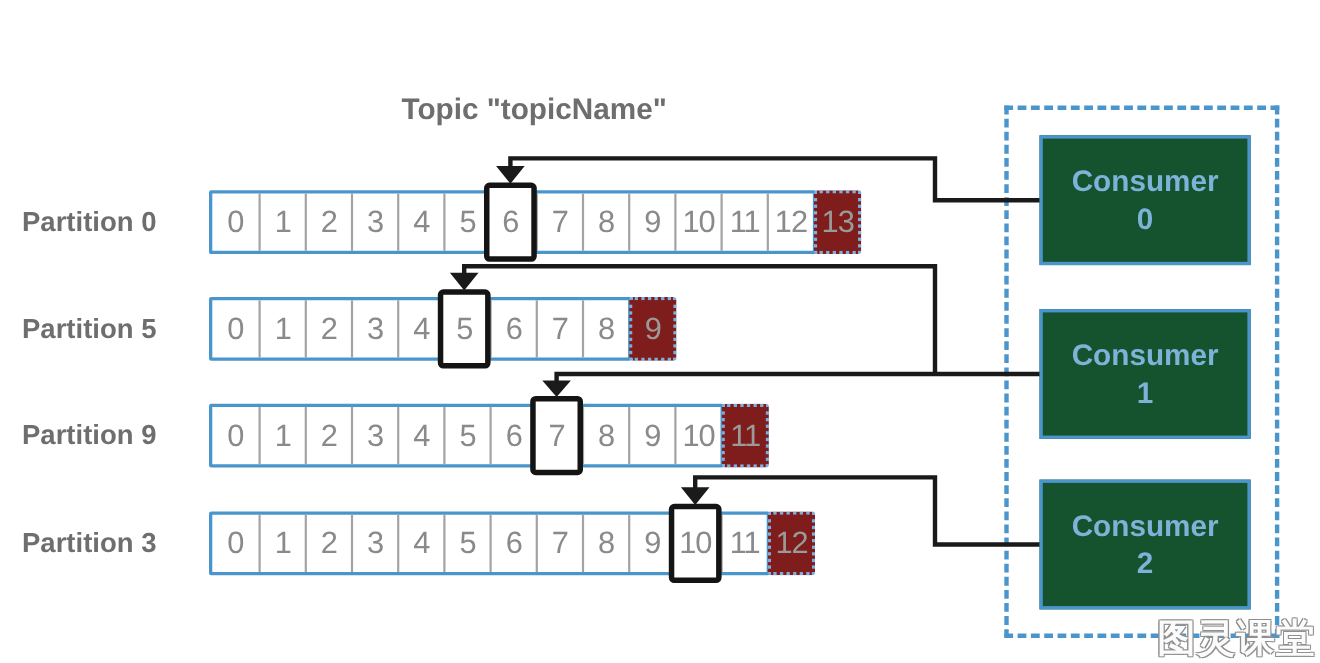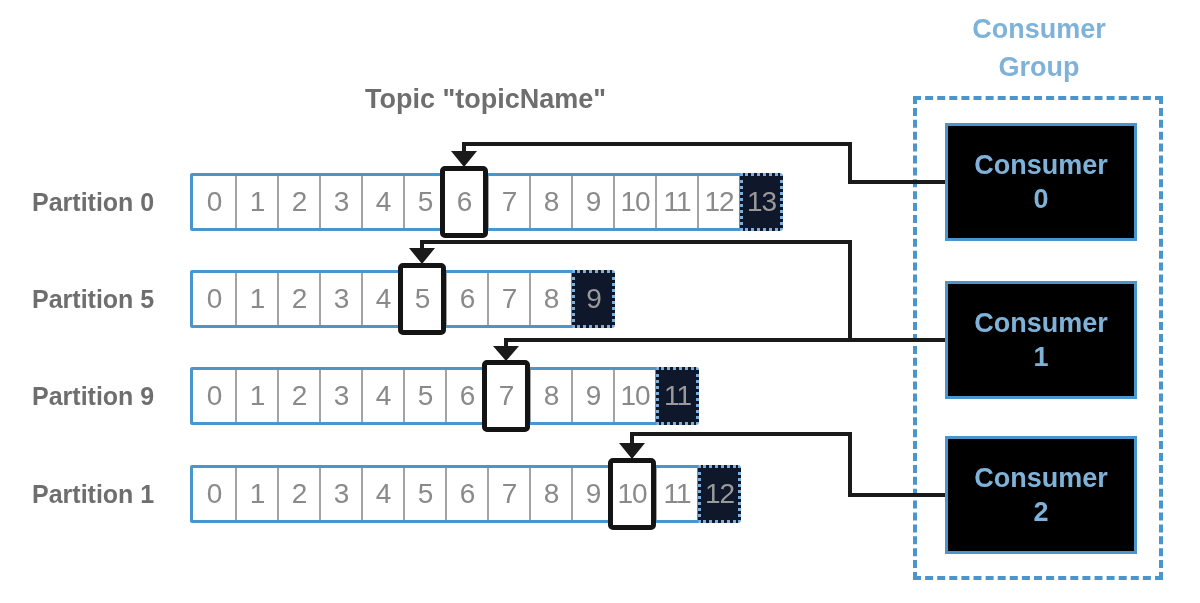--- a/index.html
+++ b/index.html
@@ -16,59 +16,59 @@
   }
   #canvas{position:relative;width:1200px;height:603px;background:#fff;}
 
   .title{
     position:absolute;left:365px;top:84px;width:260px;
     font-size:27px;color:var(--gray-text);font-weight:bold;white-space:nowrap;
   }
 
   .p-label{
     position:absolute;left:20px;width:165px;
-    font-size:25px;line-height:28px;color:var(--gray-text);font-weight:bold;margin-left:12px;
+    font-size:25px;line-height:28px;color:var(--gray-text);font-weight:bold;
   }
 
   .p-row{position:absolute;height:58px;}
   .solid{
     display:flex;height:58px;box-sizing:border-box;background:#fff;
     border:3px solid var(--blue);border-radius:2px;
   }
   .cell{
     width:42px;box-sizing:border-box;display:flex;align-items:center;justify-content:center;
     font-size:28px;color:var(--cell-text);letter-spacing:-1px;
   }
   .sep{border-left:2px solid #a3a3a3;}
   .dotted-cell{
     position:absolute;top:0;width:43px;height:58px;box-sizing:border-box;
     border:3px dotted #7caede;border-radius:3px;
     display:flex;align-items:center;justify-content:center;
-    font-size:28px;color:#9a9a9a;letter-spacing:-1px;background:#0f172a;
+    font-size:28px;color:#9a9a9a;letter-spacing:-1px;background:#7f1d1d;
   }
   .hl{
     position:absolute;top:-7px;width:48px;height:72px;box-sizing:border-box;
     border:5px solid #141414;border-radius:5px;background:#fff;z-index:4;
     display:flex;align-items:center;justify-content:center;
     font-size:28px;color:var(--cell-text);letter-spacing:-1px;
   }
 
   #wires{position:absolute;left:0;top:0;z-index:3;pointer-events:none;}
 
   .group-label{
     position:absolute;left:963px;top:10px;width:152px;text-align:center;
     font-size:27px;line-height:38px;color:var(--blue-text);font-weight:bold;
   }
   .group-box{
     position:absolute;left:913px;top:96px;width:250px;height:484px;
     box-sizing:border-box;border:4px dashed var(--blue);
   }
   .consumer{
     position:absolute;left:945px;width:192px;height:118px;box-sizing:border-box;
-    border:3px solid var(--blue);background:#000000;z-index:2;
+    border:3px solid var(--blue);background:#14532d;z-index:2;
     display:flex;flex-direction:column;align-items:center;justify-content:center;
     font-size:27px;line-height:34px;color:var(--blue-text);font-weight:bold;text-align:center;
   }
   .c0{top:123px;} .c1{top:281px;} .c2{top:436px;}
 
   .watermark{
     position:absolute;left:1052px;top:557px;z-index:6;
     font-size:35px;font-weight:bold;letter-spacing:1px;color:#fbfbfb;
     text-shadow:-1px -1px 0 #8f8f8f,1px -1px 0 #8f8f8f,-1px 1px 0 #8f8f8f,1px 1px 0 #8f8f8f;
     white-space:nowrap;
@@ -129,21 +129,21 @@
           <div class="cell sep">5</div>
           <div class="cell sep">6</div>
           <div class="cell sep">7</div>
           <div class="cell sep">8</div>
           <div class="cell sep">9</div>
           <div class="cell sep">10</div>
         </div>
         <div class="dotted-cell" style="left: 466px;">11</div>
         <div class="hl" style="left: 292px;">7</div>
       </div>
-      <div class="p-label" style="top: 480px;">Partition 1</div>
+      <div class="p-label" style="top: 480px;">Partition 3</div>
       <div class="p-row" style="left: 190px; top: 465px;">
         <div class="solid">
           <div class="cell">0</div>
           <div class="cell sep">1</div>
           <div class="cell sep">2</div>
           <div class="cell sep">3</div>
           <div class="cell sep">4</div>
           <div class="cell sep">5</div>
           <div class="cell sep">6</div>
           <div class="cell sep">7</div>
@@ -165,30 +165,30 @@
       <path d="M945 495 H850 V434 H632 V444"></path>
     </g>
     <g fill="#1a1a1a" stroke="none">
       <polygon points="451,151 477,151 464,167"></polygon>
       <polygon points="409,248 435,248 422,264"></polygon>
       <polygon points="493,346 519,346 506,361"></polygon>
       <polygon points="619,443 645,443 632,459"></polygon>
     </g>
   </svg>
 
-  <div class="group-label">Consumer Group</div>
   <div class="group-box"></div>
 
   <div class="consumer c0">
     <span>Consumer</span>
     <span>0</span>
   </div>
   <div class="consumer c1">
     <span>Consumer</span>
     <span>1</span>
   </div>
   <div class="consumer c2">
     <span>Consumer</span>
     <span>2</span>
   </div>
 
+  <div class="watermark">图灵课堂</div>
 
 </div>
 
 </body></html>

